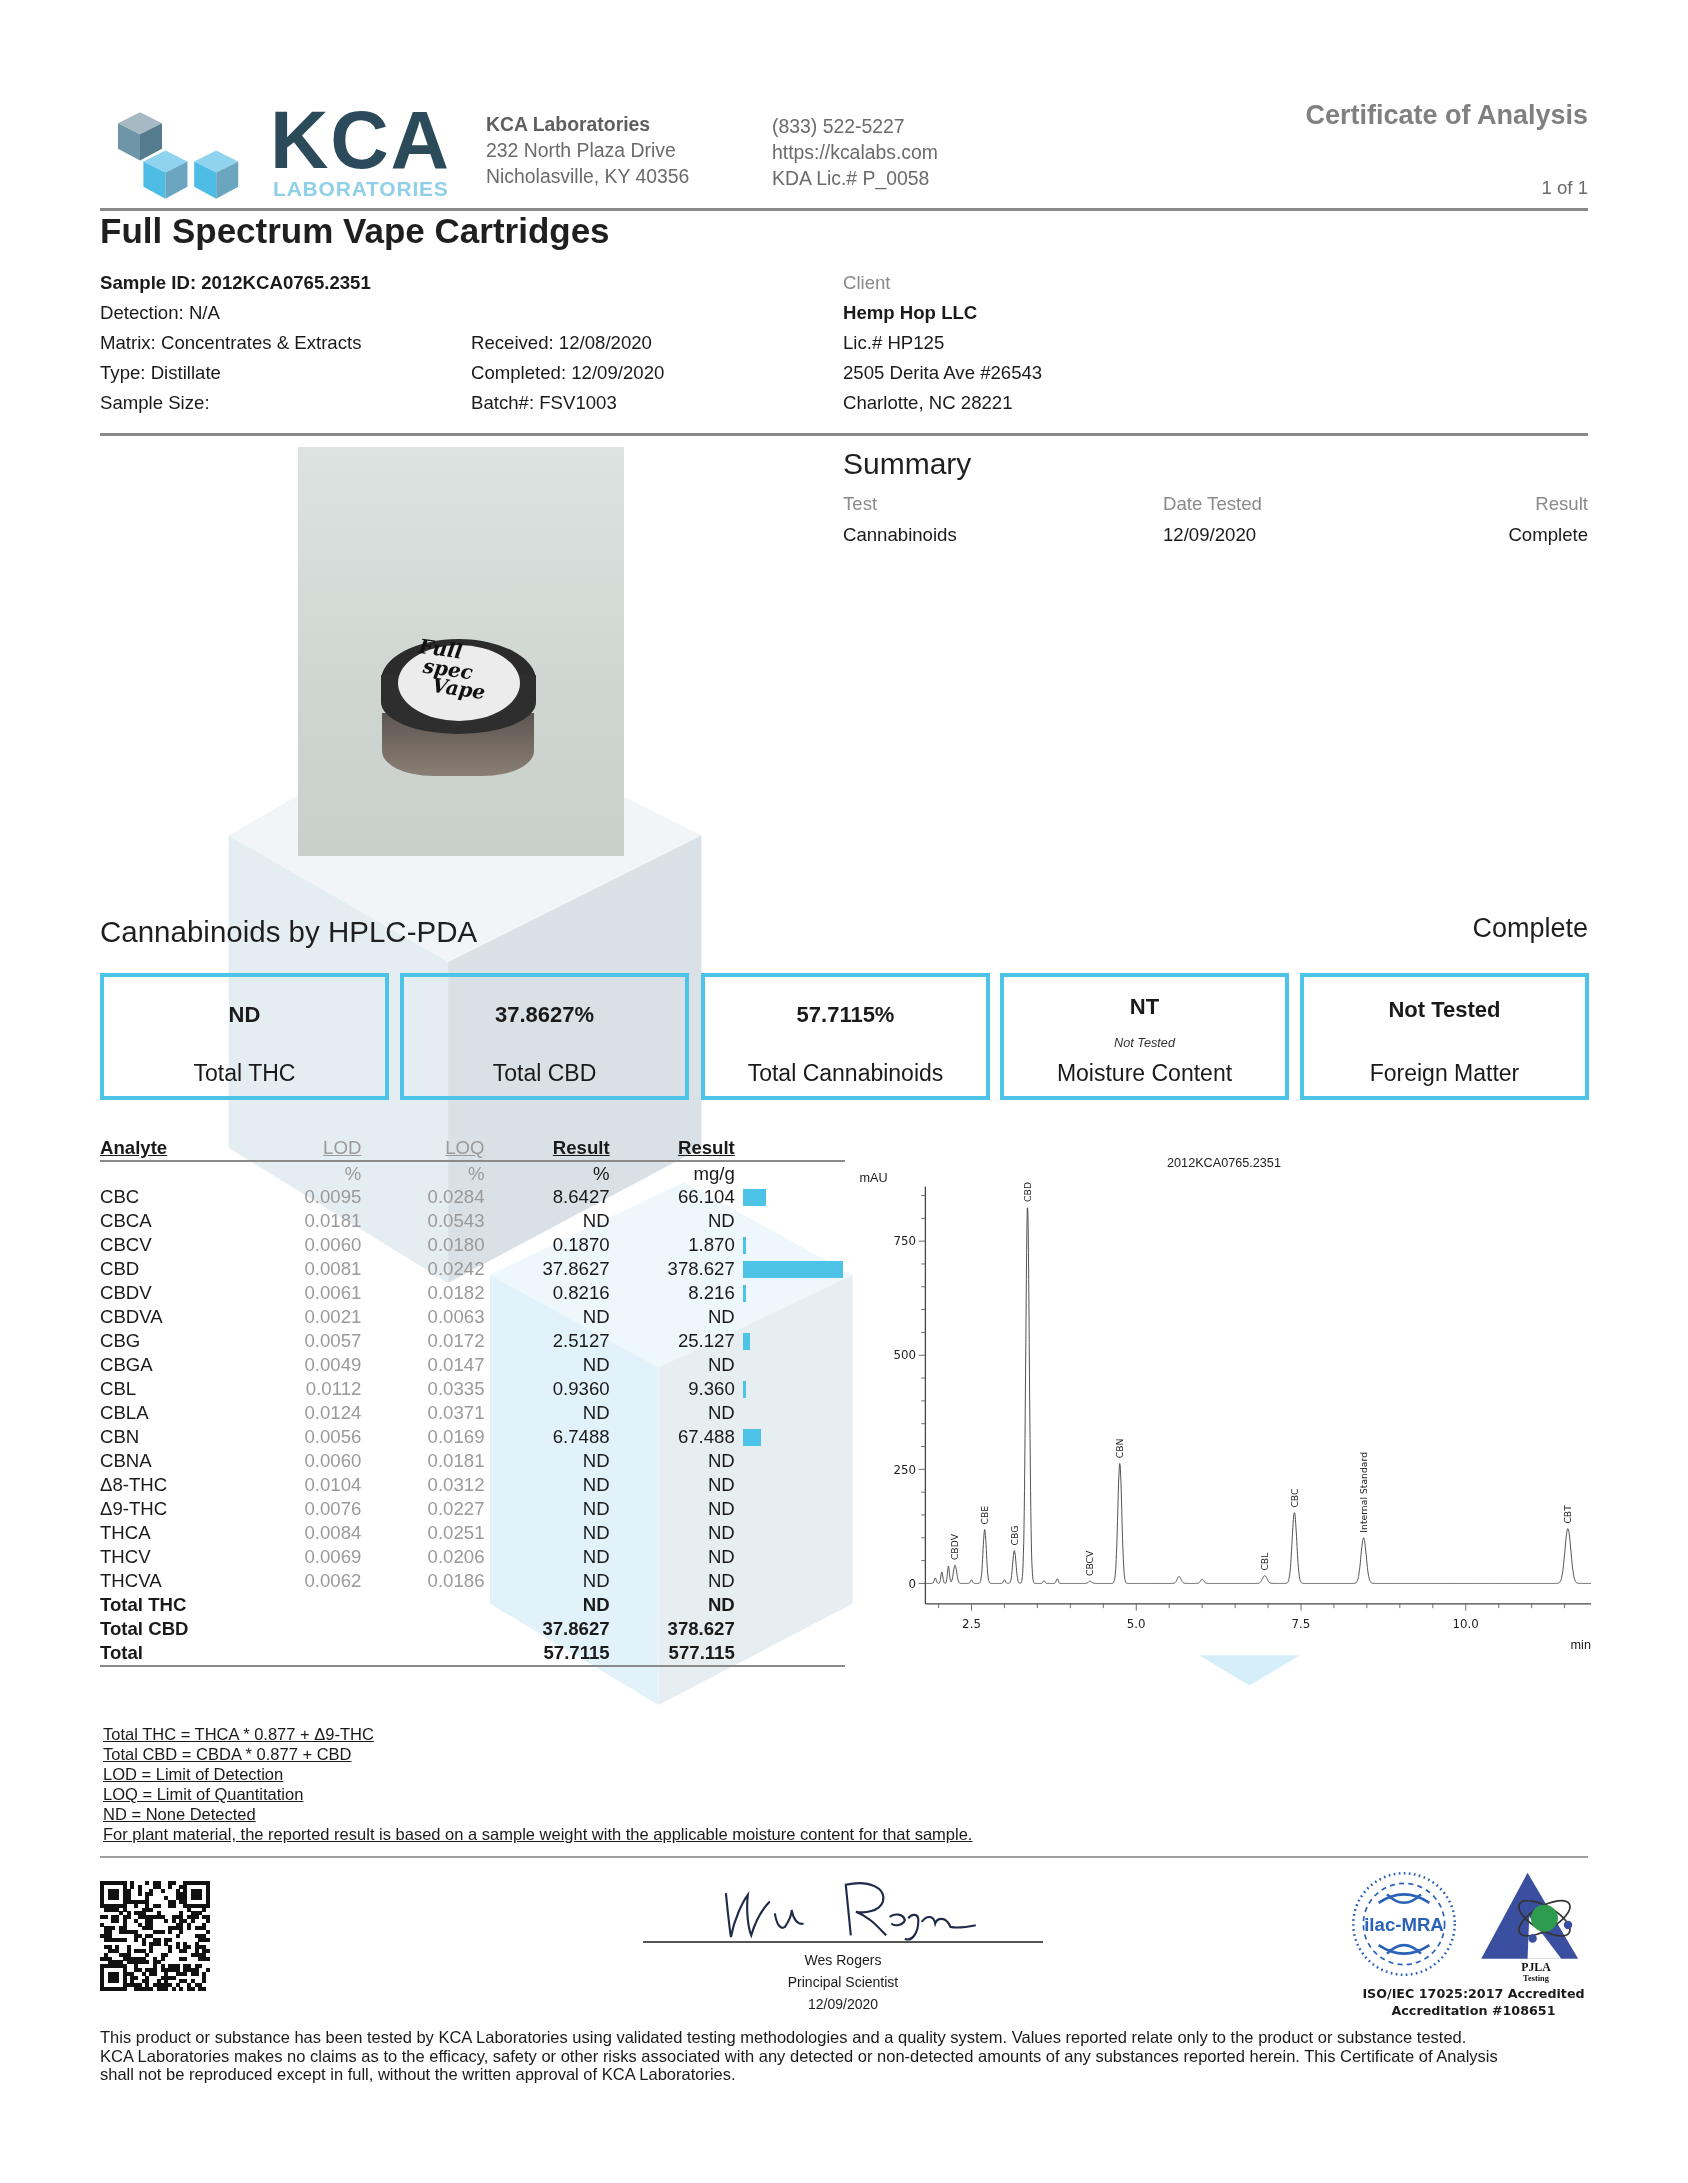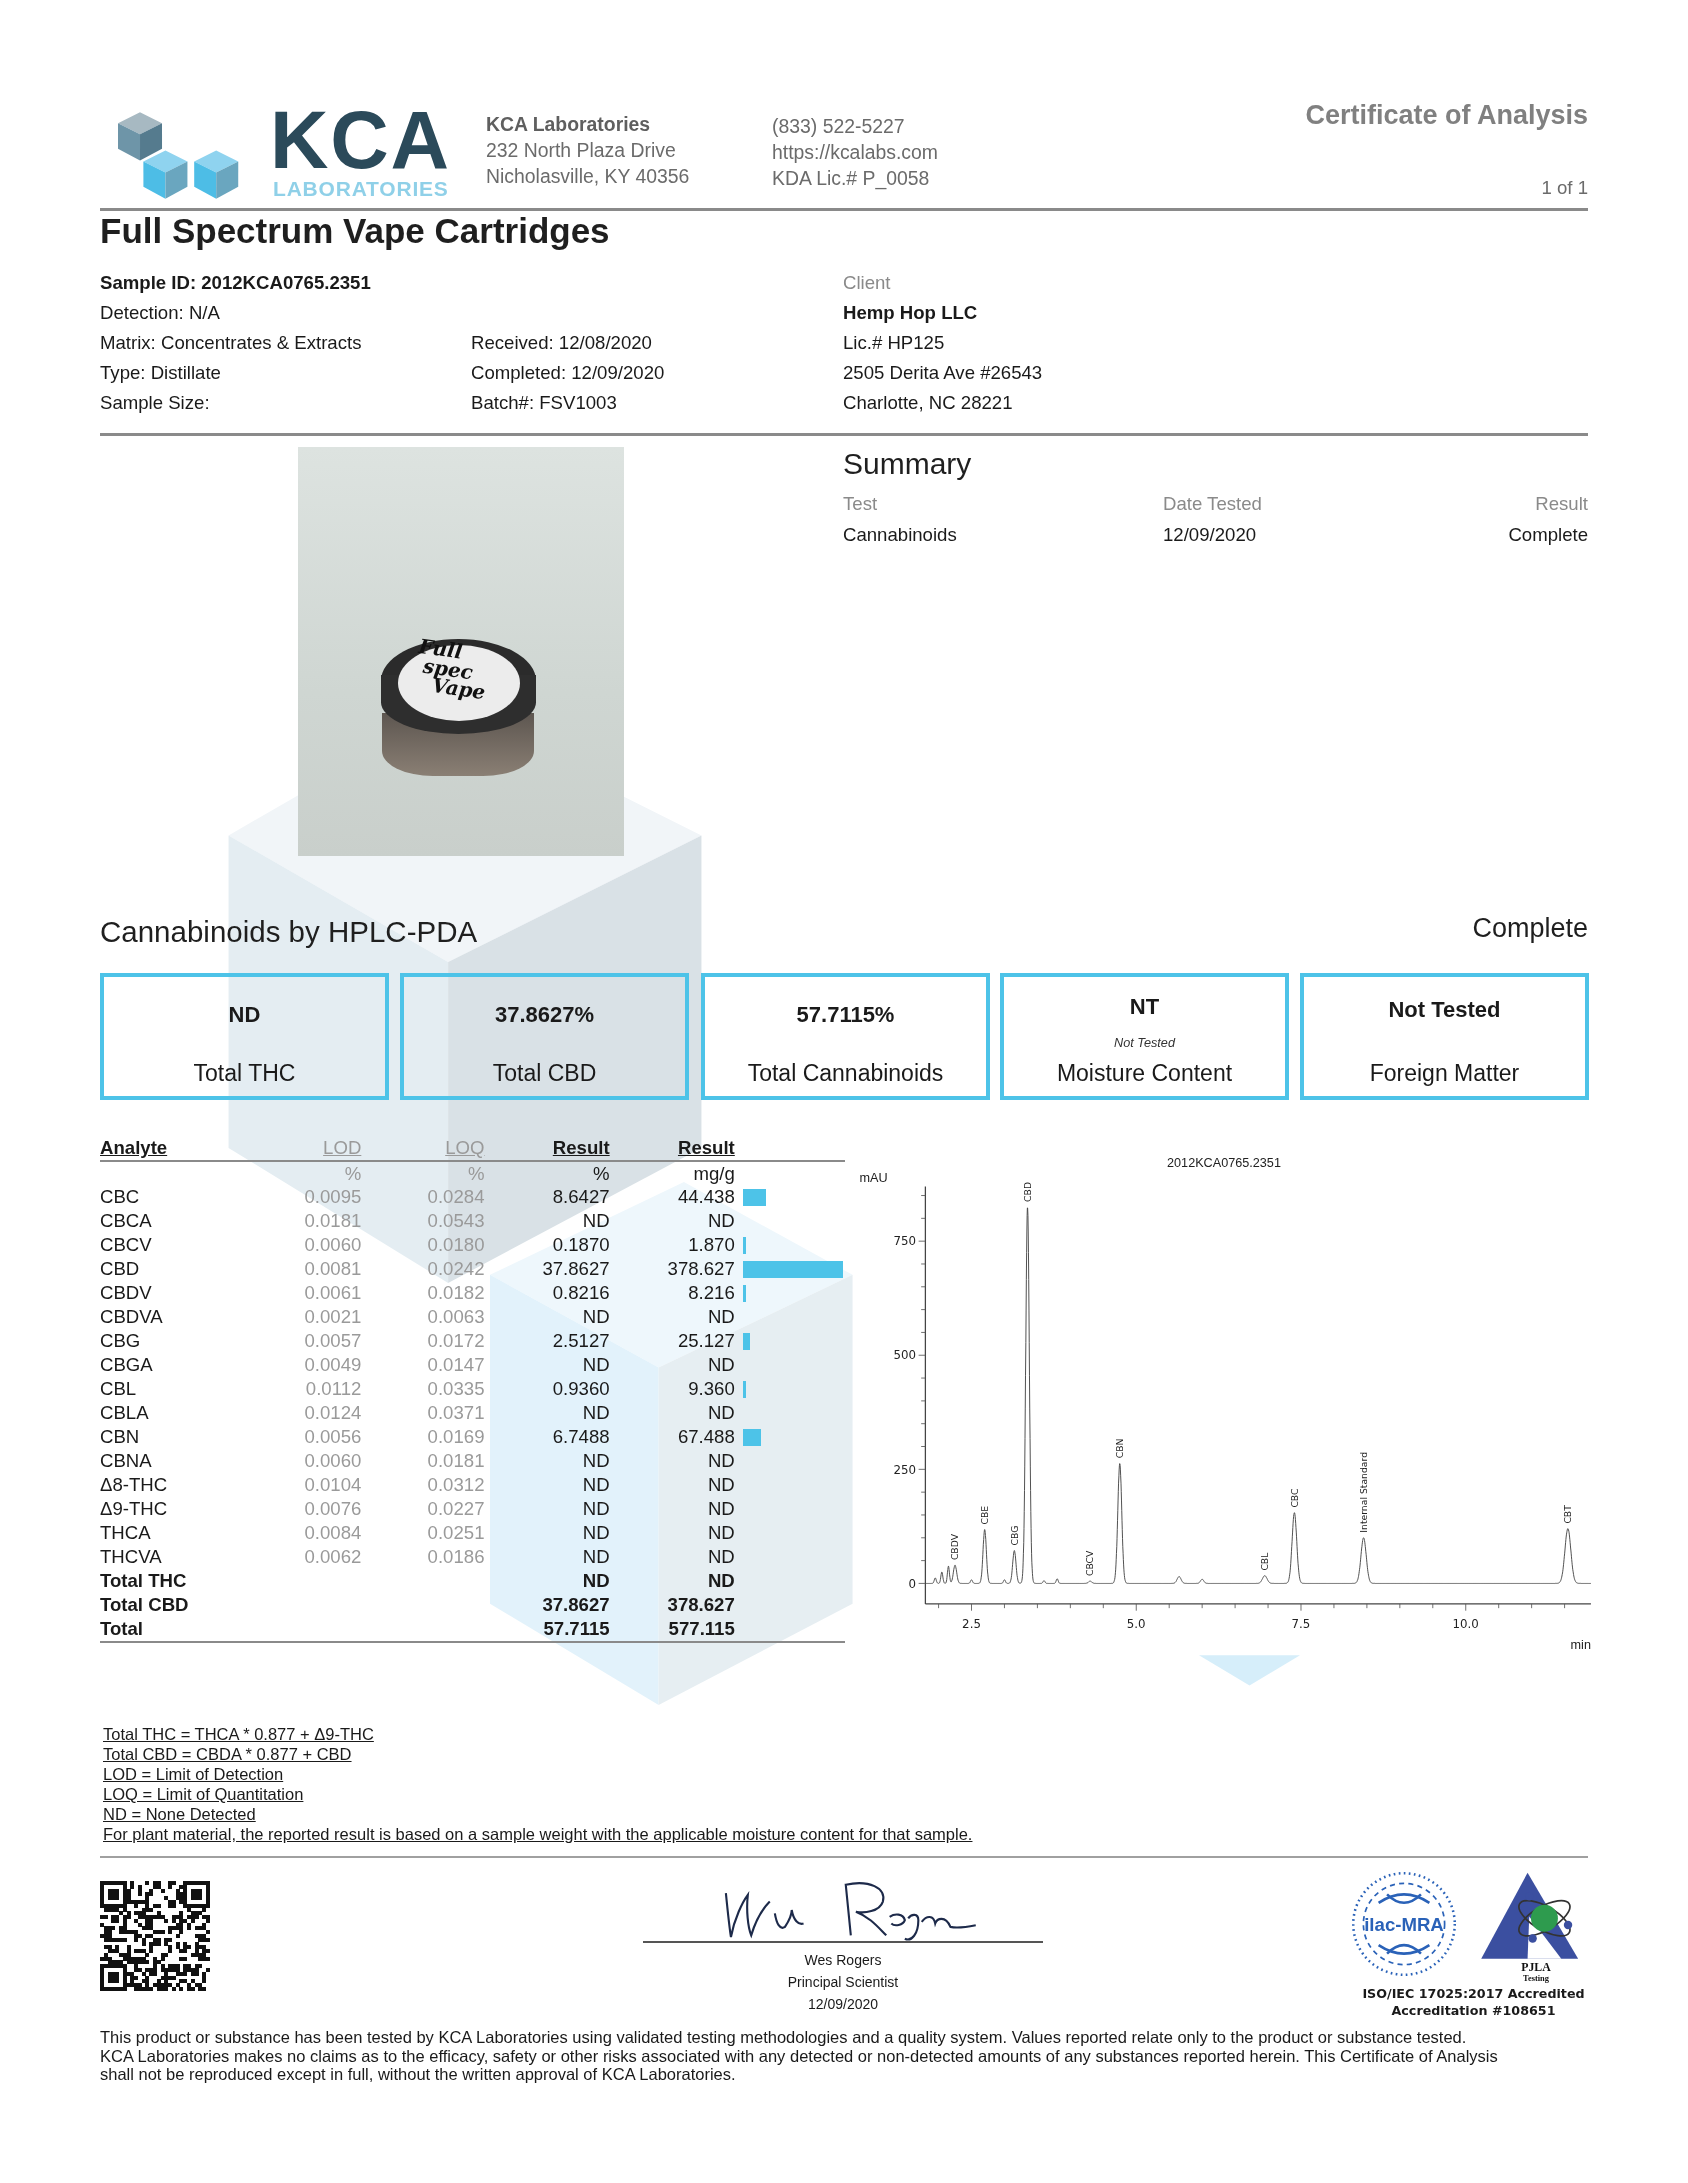--- a/index.html
+++ b/index.html
@@ -169,21 +169,21 @@
       <td class="g">%</td>
       <td>%</td>
       <td>mg/g</td>
       <td></td>
     </tr>
   <tr>
         <td class="l">CBC</td>
         <td class="g">0.0095</td>
         <td class="g">0.0284</td>
         <td>8.6427</td>
-        <td>44.438</td>
+        <td>66.104</td>
         <td class="barcell">
           <div class="bar" style="width: 23px;"></div>
         </td>
       </tr>
       <tr>
         <td class="l">CBCA</td>
         <td class="g">0.0181</td>
         <td class="g">0.0543</td>
         <td>ND</td>
         <td>ND</td>
@@ -294,20 +294,28 @@
         <td class="g">0.0076</td>
         <td class="g">0.0227</td>
         <td>ND</td>
         <td>ND</td>
         <td class="barcell"></td>
       </tr>
       <tr>
         <td class="l">THCA</td>
         <td class="g">0.0084</td>
         <td class="g">0.0251</td>
+        <td>ND</td>
+        <td>ND</td>
+        <td class="barcell"></td>
+      </tr>
+      <tr>
+        <td class="l">THCV</td>
+        <td class="g">0.0069</td>
+        <td class="g">0.0206</td>
         <td>ND</td>
         <td>ND</td>
         <td class="barcell"></td>
       </tr>
       <tr>
         <td class="l">THCVA</td>
         <td class="g">0.0062</td>
         <td class="g">0.0186</td>
         <td>ND</td>
         <td>ND</td>

